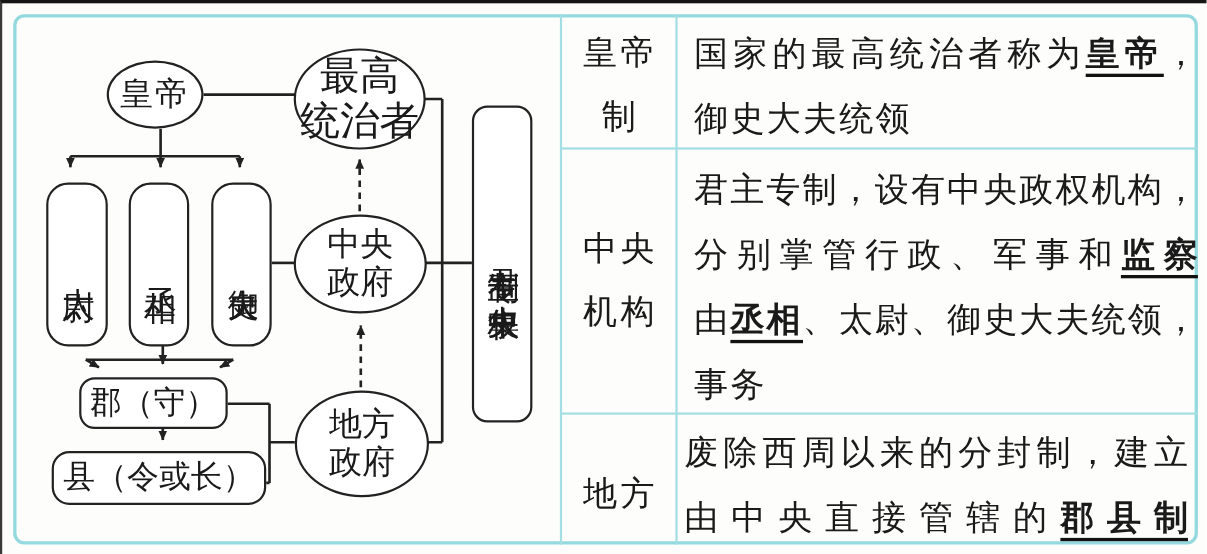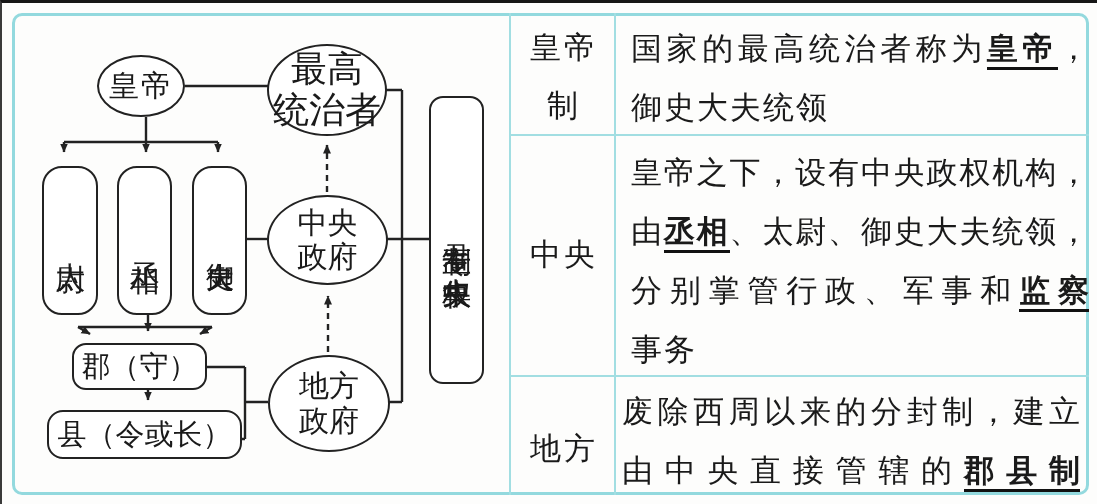--- a/index.html
+++ b/index.html
@@ -135,25 +135,26 @@
       <div>皇帝</div>
       <div>制</div>
     </div>
   <div class="cell content-cell" style="left:629px;top:16px;width:458px;">
       <div class="tline j"><span>国家的最高统治者称为</span><span class="em">皇帝</span><span>，</span></div>
       <div class="tline"><span>御史大夫统领</span></div>
     </div>
 
   <div class="cell label-cell" style="left:509px;top:132px;width:103px;height:240px;">
       <div>中央</div>
+      <div>机构</div>
     </div>
   <div class="cell content-cell" style="left:629px;top:140px;width:458px;">
-      <div class="tline j"><span>皇帝之下，设有中央政权机构，</span></div>
+      <div class="tline j"><span>君主专制，设有中央政权机构，</span></div>
+      <div class="tline j"><span>分别掌管行政、军事和</span><span class="em">监察</span></div>
       <div class="tline j"><span>由</span><span class="em">丞相</span><span>、太尉、御史大夫统领，</span></div>
-      <div class="tline j"><span>分别掌管行政、军事和</span><span class="em">监察</span></div>
       <div class="tline"><span>事务</span></div>
     </div>
 
   <div class="cell label-cell" style="left:509px;top:373px;width:103px;height:119px;padding-top:26px;">
       <div>地方</div>
     </div>
   <div class="cell content-cell" style="left:620px;top:379px;width:458px;line-height:64px;">
       <div class="tline j"><span>废除西周以来的分封制，建立</span></div>
       <div class="tline j"><span>由中央直接管辖的</span><span class="em">郡县制</span></div>
     </div>

